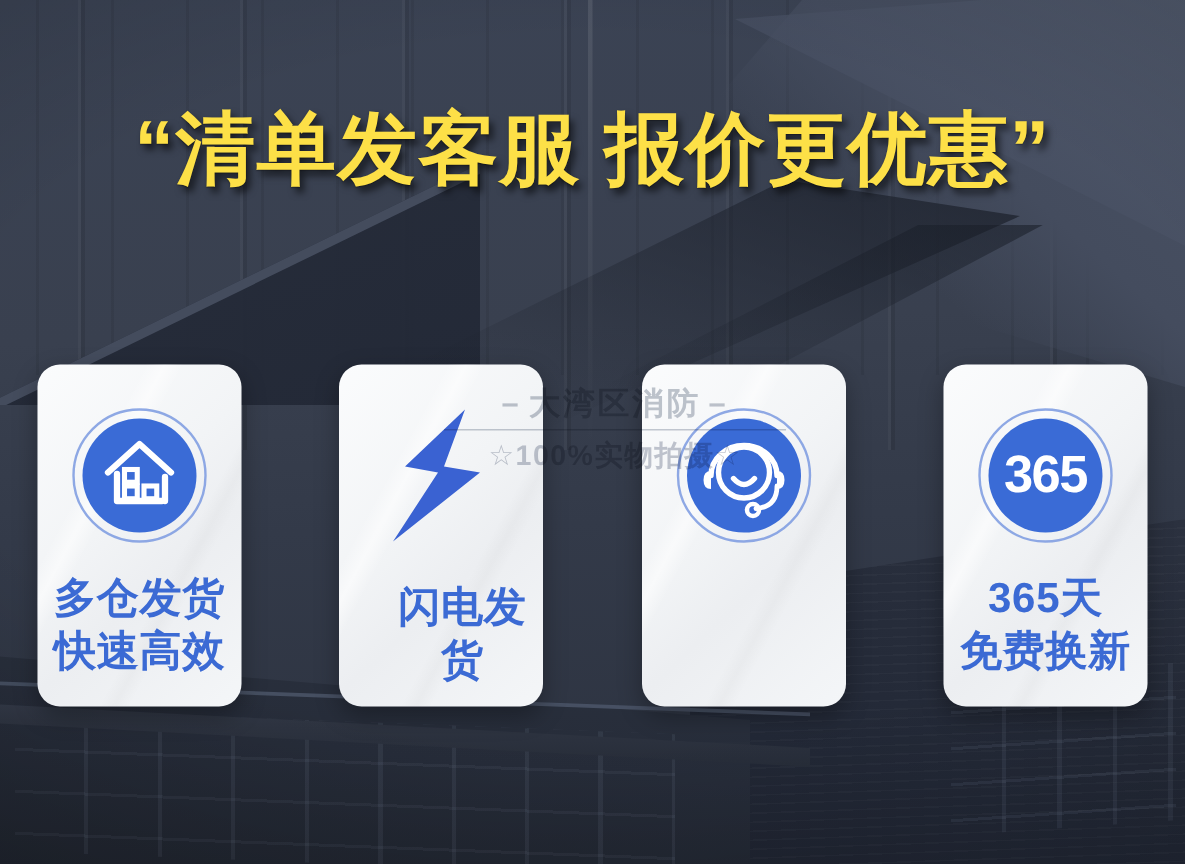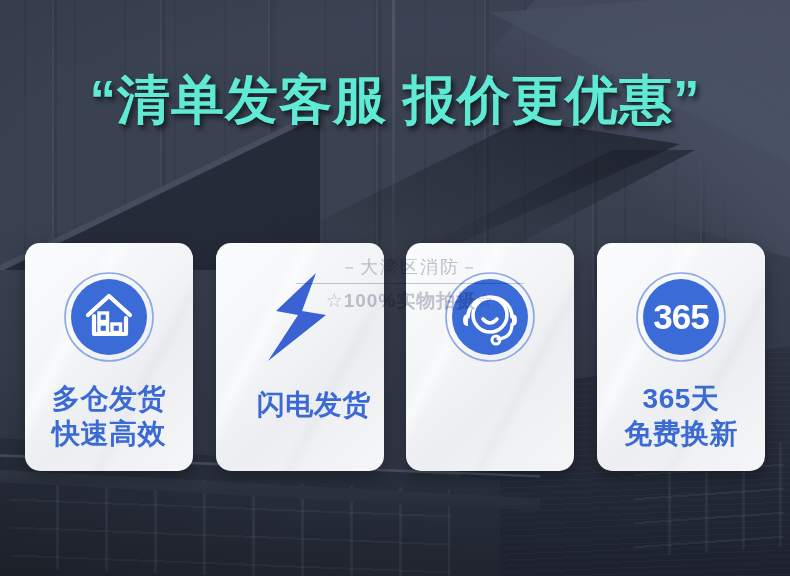--- a/index.html
+++ b/index.html
@@ -186,21 +186,21 @@
     position: absolute; inset: 0;
     background: radial-gradient(120% 90% at 50% 45%, rgba(0,0,0,0) 45%, rgba(0,0,0,.30) 100%);
   }
 
   
   .headline {
     position: absolute;
     left: 0; right: 0;
     top: 72px;
     text-align: center;
-    color: #5eead4;
+    color: #fde047;
     font-size: 53px;
     line-height: 1.05;
     font-weight: 700;
     letter-spacing: 1px;
     text-shadow: 3px 4px 5px rgba(0,0,0,.55), 0 1px 1px rgba(0,0,0,.4);
     white-space: nowrap;
   }
   .headline .q { font-size: 53px; }
   .headline .gap { display: inline-block; width: 16px; }
 
@@ -208,21 +208,21 @@
   .cards {
     position: absolute;
     left: 25px;
     top: 243px;
     width: 740px;
     height: 228px;
     display: flex;
     justify-content: space-between;
   }
   .card {
-    width: 168px;
+    width: 136px;
     height: 228px;
     border-radius: 15px;
     background:
       linear-gradient(137deg, #fbfcfd 0%, #f2f4f6 42%, #eceef1 62%, #f4f6f8 100%);
     box-shadow: 0 6px 16px rgba(0,0,0,.30);
     display: flex;
     flex-direction: column;
     align-items: center;
     position: relative;
     overflow: hidden;
@@ -279,22 +279,22 @@
     left: 290px;
     top: 258px;
     width: 240px;
     text-align: center;
     z-index: 6;
     pointer-events: none;
     color: rgba(120,130,148,.40);
     mix-blend-mode: multiply;
   }
   .wm1 {
-    font-size: 18px;
-    font-weight: 400;
+    font-size: 21px;
+    font-weight: 700;
     letter-spacing: 2px;
     line-height: 1.1;
     color: rgba(108,118,138,.42);
   }
   .wm-rule {
     height: 1px;
     background: rgba(120,130,150,.42);
     margin: 5px 6px 4px 6px;
   }
   .wm2 {

